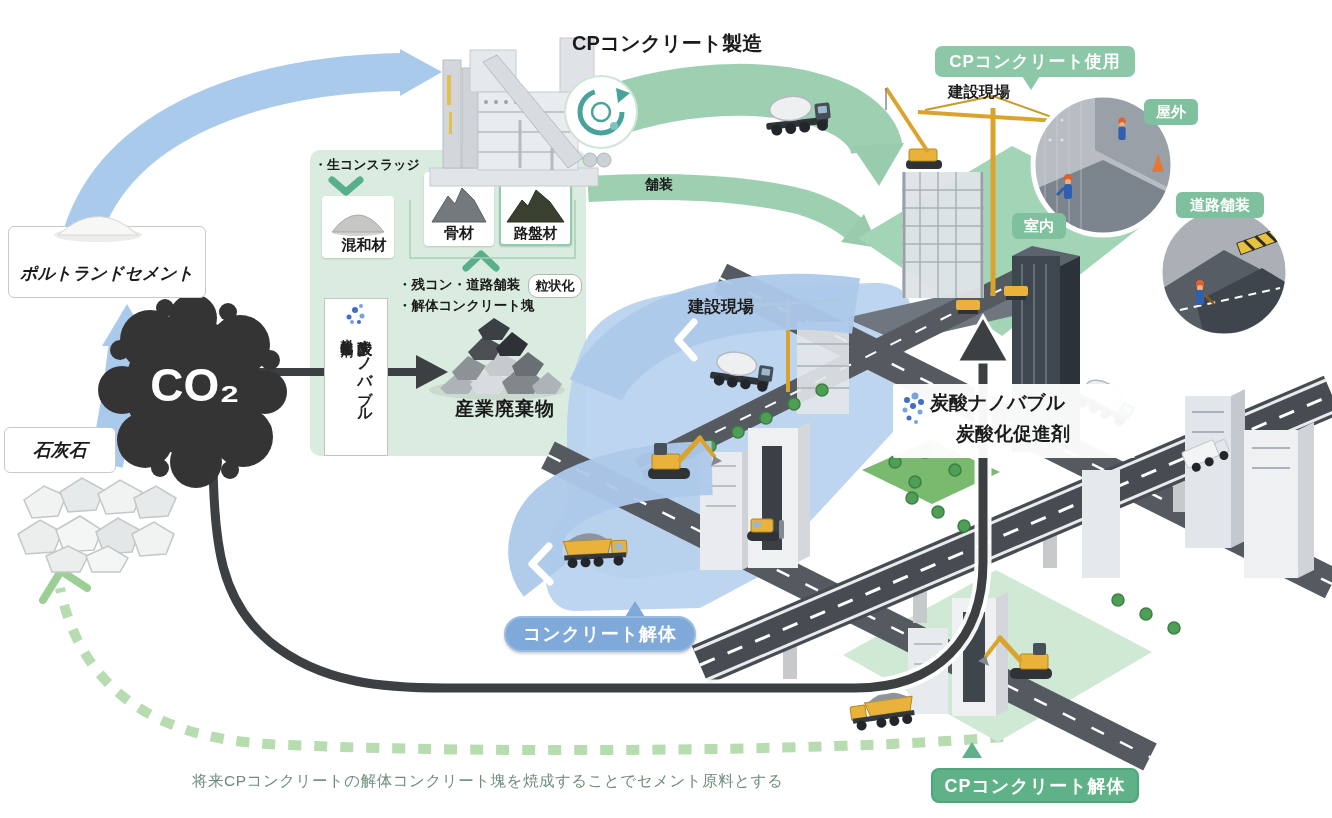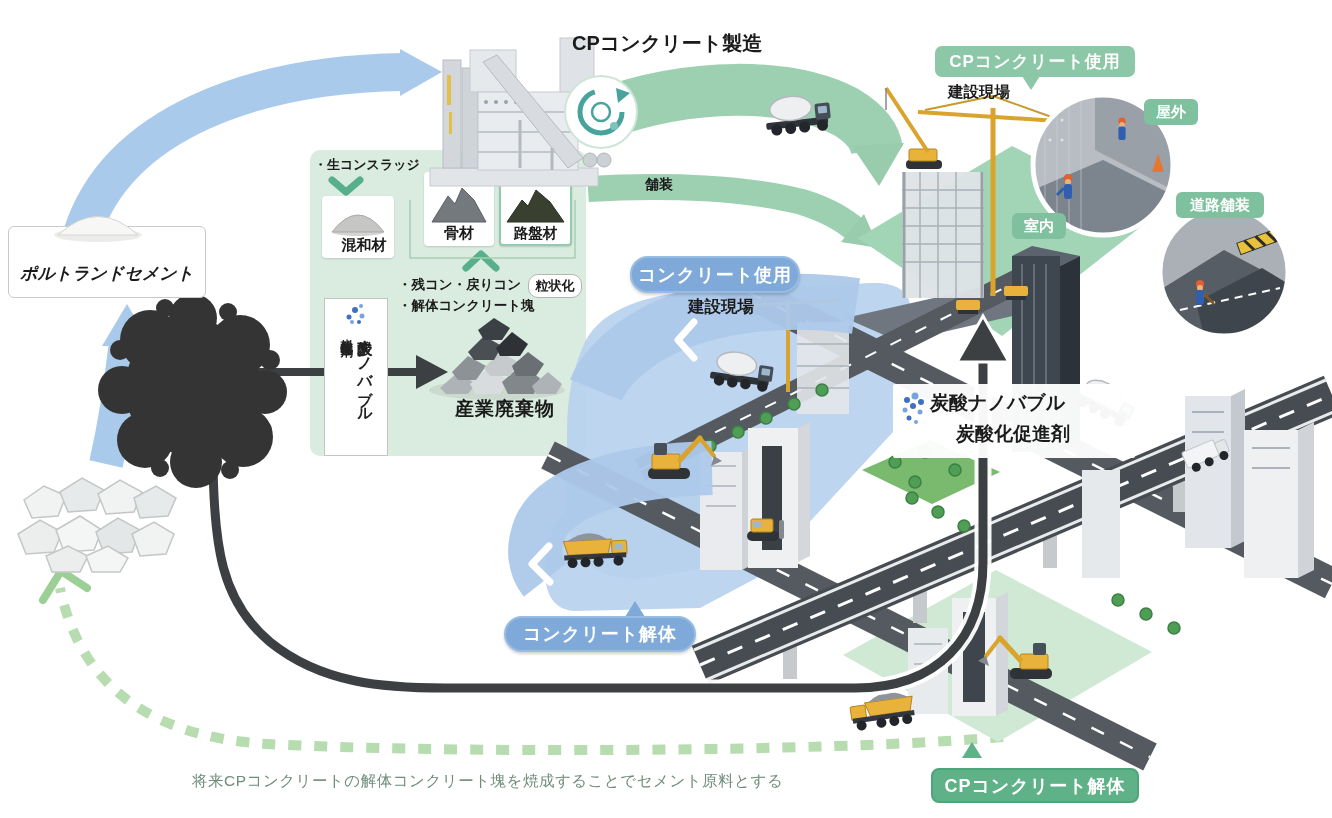--- a/index.html
+++ b/index.html
@@ -453,26 +453,28 @@
   <div class="abs" style="left:48px;top:192px;z-index:3;">
     <svg width="100" height="52">
         <ellipse cx="50" cy="43" rx="44" ry="7" fill="#ececea"></ellipse>
     <path d="M10,43 Q50,6 90,43 Z" fill="#f7f7f5" stroke="#d5d5d2"></path>
       </svg>
   </div>
 
   <div class="lbl" style="left:572px;top:30px;font-size:20px;">CPコンクリート製造</div>
 
   <div class="wbox" style="left:8px;top:226px;width:198px;height:72px;font-size:17px;padding-top:22px;">ポルトランドセメント</div>
+  <div class="wbox" style="left:4px;top:427px;width:112px;height:46px;font-size:18px;">石灰石</div>
+  <div class="lbl" style="left:125px;top:358px;width:140px;text-align:center;font-size:46px;color:#fff;z-index:4;">CO₂</div>
 
   <div class="lbl" style="left:314px;top:156px;font-size:13px;">・生コンスラッジ</div>
   <div class="lbl" style="left:322px;top:236px;width:84px;text-align:center;font-size:15px;">混和材</div>
   <div class="lbl" style="left:424px;top:224px;width:70px;text-align:center;font-size:15px;">骨材</div>
   <div class="lbl" style="left:499px;top:224px;width:73px;text-align:center;font-size:14.5px;">路盤材</div>
-  <div class="lbl" style="left:398px;top:276px;font-size:13.5px;">・残コン・戻りコン</div>
+  <div class="lbl" style="left:398px;top:276px;font-size:13.5px;">・残コン・道路舗装</div>
   <div class="lbl" style="left:528px;top:274px;width:52px;height:22px;background:#fff;border:1px solid #b5b5b5;
        display:flex;align-items:center;justify-content:center;font-size:13px;border-radius:10px;">粒状化</div>
   <div class="lbl" style="left:398px;top:297px;font-size:13.5px;">・解体コンクリート塊</div>
   <div class="lbl" style="left:425px;top:396px;width:160px;text-align:center;font-size:19px;letter-spacing:1px;">産業廃棄物</div>
 
   <div class="vbox">
     <svg width="26" height="24">
       <circle cx="6" cy="14" r="2.5" fill="#3f6fc0"></circle>
         <circle cx="12" cy="7" r="3" fill="#3f6fc0"></circle>
       <circle cx="19" cy="13" r="2.5" fill="#7aa3dd"></circle>
@@ -481,21 +483,20 @@
         <circle cx="18" cy="3" r="2" fill="#7aa3dd"></circle>
     </svg>
     <div class="vtext">
       <div class="v1">炭酸ナノバブル</div>
       <div class="v2">炭酸化促進剤</div>
     </div>
   </div>
 
   <div class="lbl" style="left:645px;top:176px;font-size:14px;">舗装</div>
 
-  <div class="badge blue" style="left:630px;top:256px;width:170px;height:37px;font-size:18px;">コンクリート使用</div>
   <div class="lbl" style="left:688px;top:296px;font-size:16.5px;">建設現場</div>
 
   <div class="badge green" style="left:935px;top:46px;width:200px;height:31px;font-size:17px;">CPコンクリート使用</div>
   <div class="tail" style="left:1022px;top:76px;border-left:9px solid transparent;border-right:9px solid transparent;
        border-top:14px solid var(--badge-green);"></div>
   <div class="lbl" style="left:948px;top:82px;font-size:15.5px;">建設現場</div>
   <div class="chip" style="left:1144px;top:99px;width:54px;height:26px;font-size:15px;">屋外</div>
   <div class="chip" style="left:1012px;top:213px;width:54px;height:26px;font-size:15px;text-align:right;">室内</div>
   <div class="chip" style="left:1176px;top:192px;width:88px;height:26px;font-size:15px;">道路舗装</div>
 

